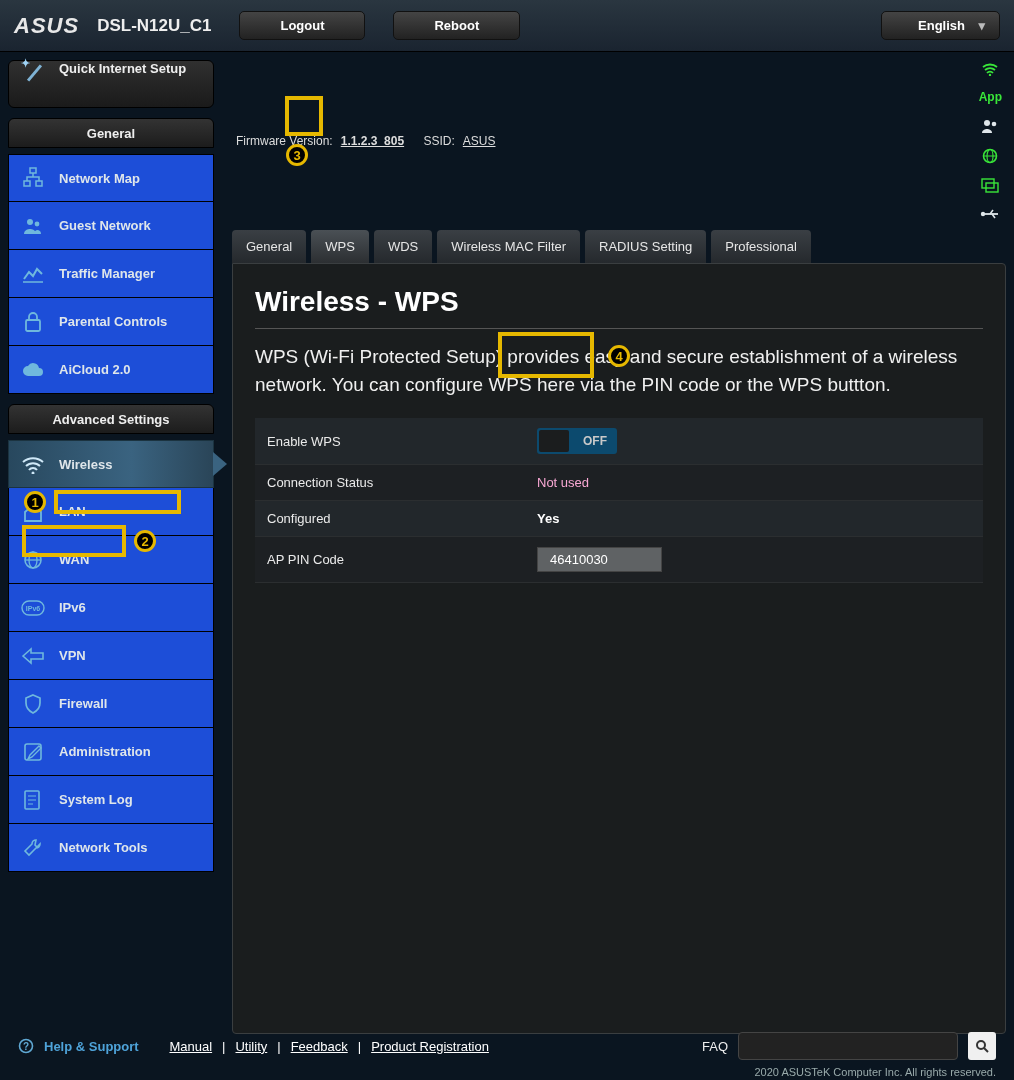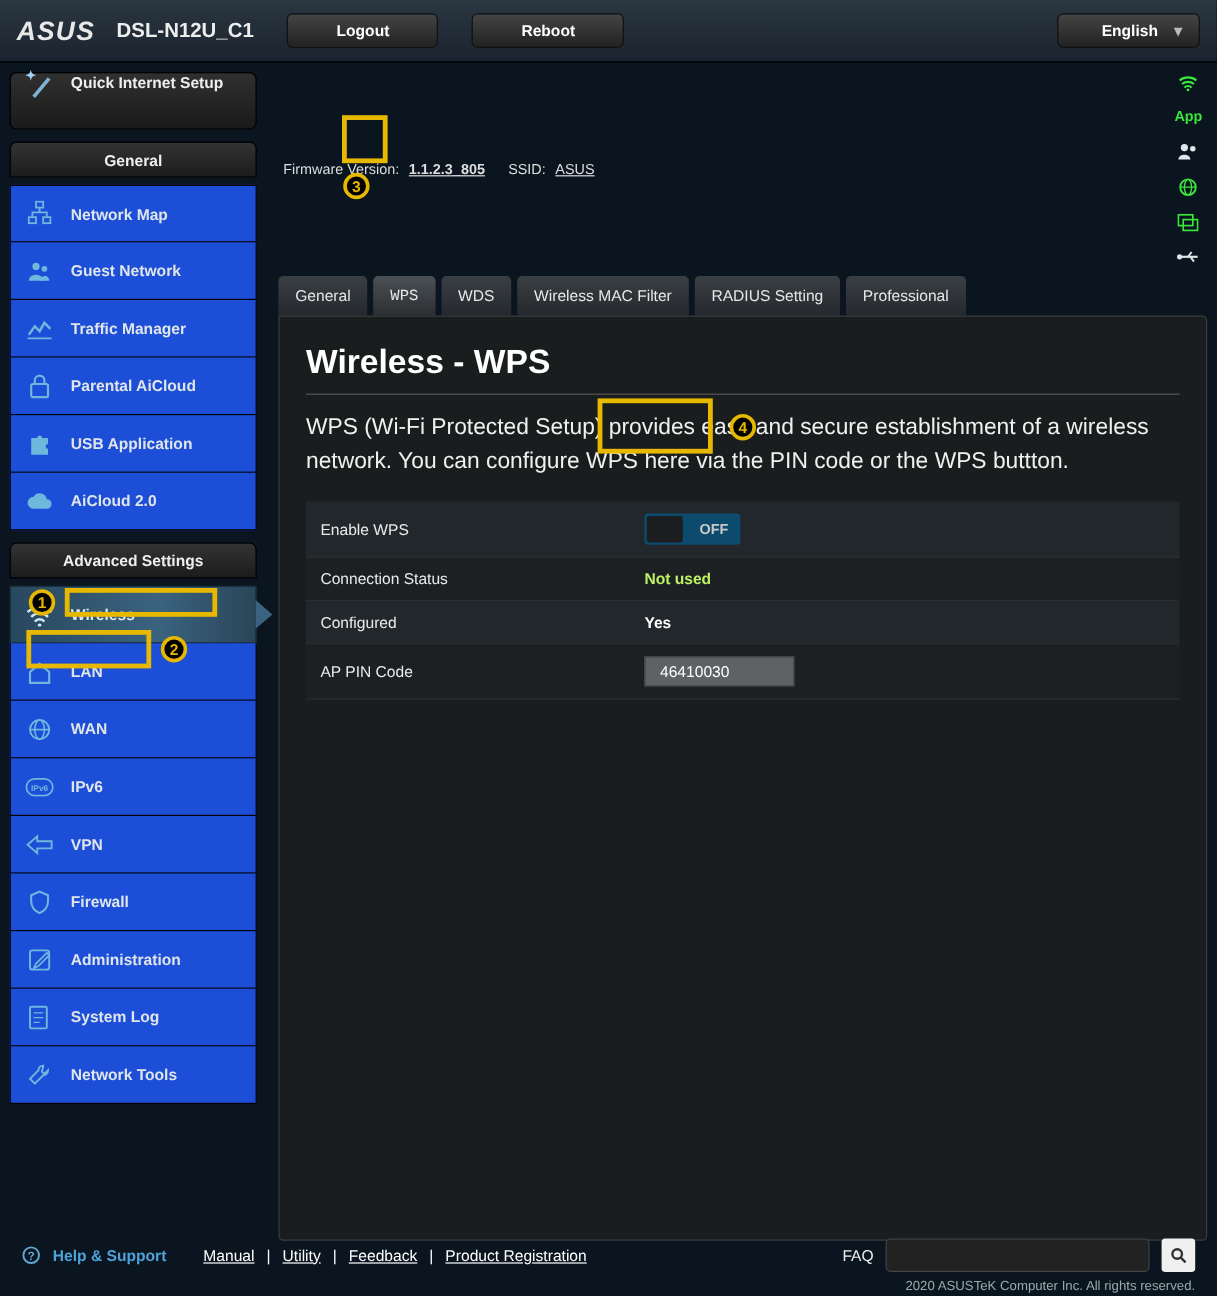--- a/index.html
+++ b/index.html
@@ -63,39 +63,39 @@
   .metaline .link{text-decoration:underline;}
   .meta-icons{margin-left:auto;display:flex;align-items:center;gap:14px;flex-direction:column;}
   .wifi-ico{color:#39e639;font-size:14px;}
   .app-lbl{color:#39e639;font-weight:bold;font-size:12px;}
   .topicon{color:#ccd6dd;font-size:16px;}
   .tabs{display:flex;gap:5px;}
   .tab{
     background:linear-gradient(#3a3f44,#25292d); padding:9px 14px; font-size:13px; color:#e6e6e6;
     border-radius:4px 4px 0 0; cursor:pointer;
   }
-  .tab.active{background:linear-gradient(#4a5055,#2c2f32);font-family:Liberation Mono, monospace;}
+  .tab.active{background:linear-gradient(#4a5055,#2c2f32);}
   .panel{
     flex:1; background:#1a1d1e; border:1px solid #3a3e40; border-radius:0 4px 4px 4px;
     padding:16px 22px 22px; overflow:auto;position:relative;
   }
   .page-title{font-size:28px;font-weight:bold;color:#fff;padding:6px 0 10px;border-bottom:1px solid #555;}
   .page-desc{font-size:19px;line-height:1.45;padding:14px 0 20px;color:#f0f0f0;}
   table.settings{width:100%;border-collapse:collapse;font-size:13px;}
   table.settings td{padding:10px 12px;border-bottom:1px solid #2b2e30;}
   table.settings tr:nth-child(odd){background:#22272b;}
   table.settings tr:nth-child(even){background:#1d2023;}
   table.settings td:first-child{width:270px;color:#eaeaea;}
   .toggle{
     width:80px;height:26px;background:#0c4a6e;border-radius:3px;position:relative;
     display:flex;align-items:center;justify-content:flex-end;padding-right:10px;
     color:#c9c9c9;font-weight:bold;font-size:12px;cursor:pointer;
   }
   .toggle::before{content:"";position:absolute;left:2px;top:2px;width:30px;height:22px;background:#1b1d1e;border-radius:2px;}
-  .conn-val{color:#bef264;font-weight:bold;}
+  .conn-val{color:#f9a8d4;}
   .pin-box{background:#5f6264;border:1px solid #444;padding:4px 12px;width:125px;color:#fff;font-size:13px;}
   
   .hl{border:4px solid #e6b800;position:absolute;pointer-events:none;}
   .callout{
     position:absolute;width:22px;height:22px;border:3px solid #e6b800;border-radius:50%;
     background:#000;color:#e6b800;font-weight:bold;font-size:13px;
     display:flex;align-items:center;justify-content:center;pointer-events:none;
   }
   
   .footer{
@@ -164,29 +164,21 @@
         </span>
         <span>Traffic Manager</span>
       </div>
       <div class="nav-item">
         <span class="nav-icon">
           <svg width="20" height="22" viewBox="0 0 20 22">
               <rect x="3" y="9" width="14" height="11" rx="1.5" fill="none" stroke="#6fb8dd" stroke-width="1.8"></rect>
               <path d="M6 9V6a4 4 0 018 0v3" fill="none" stroke="#6fb8dd" stroke-width="1.8"></path>
             </svg>
         </span>
-        <span>Parental AiCloud</span>
-      </div>
-      <div class="nav-item">
-        <span class="nav-icon">
-          <svg width="22" height="22" viewBox="0 0 22 22">
-              <path d="M4 6h5a2 2 0 114 0h5v5a2 2 0 100 4v5H4z" fill="#6fb8dd"></path>
-            </svg>
-        </span>
-        <span>USB Application</span>
+        <span>Parental Controls</span>
       </div>
       <div class="nav-item">
         <span class="nav-icon">
           <svg width="24" height="20" viewBox="0 0 24 20">
               <path d="M7 16a5 5 0 010-10 6 6 0 0111 2 4 4 0 010 8z" fill="#6fb8dd"></path>
             </svg>
         </span>
         <span>AiCloud 2.0</span>
       </div>
     </div>

